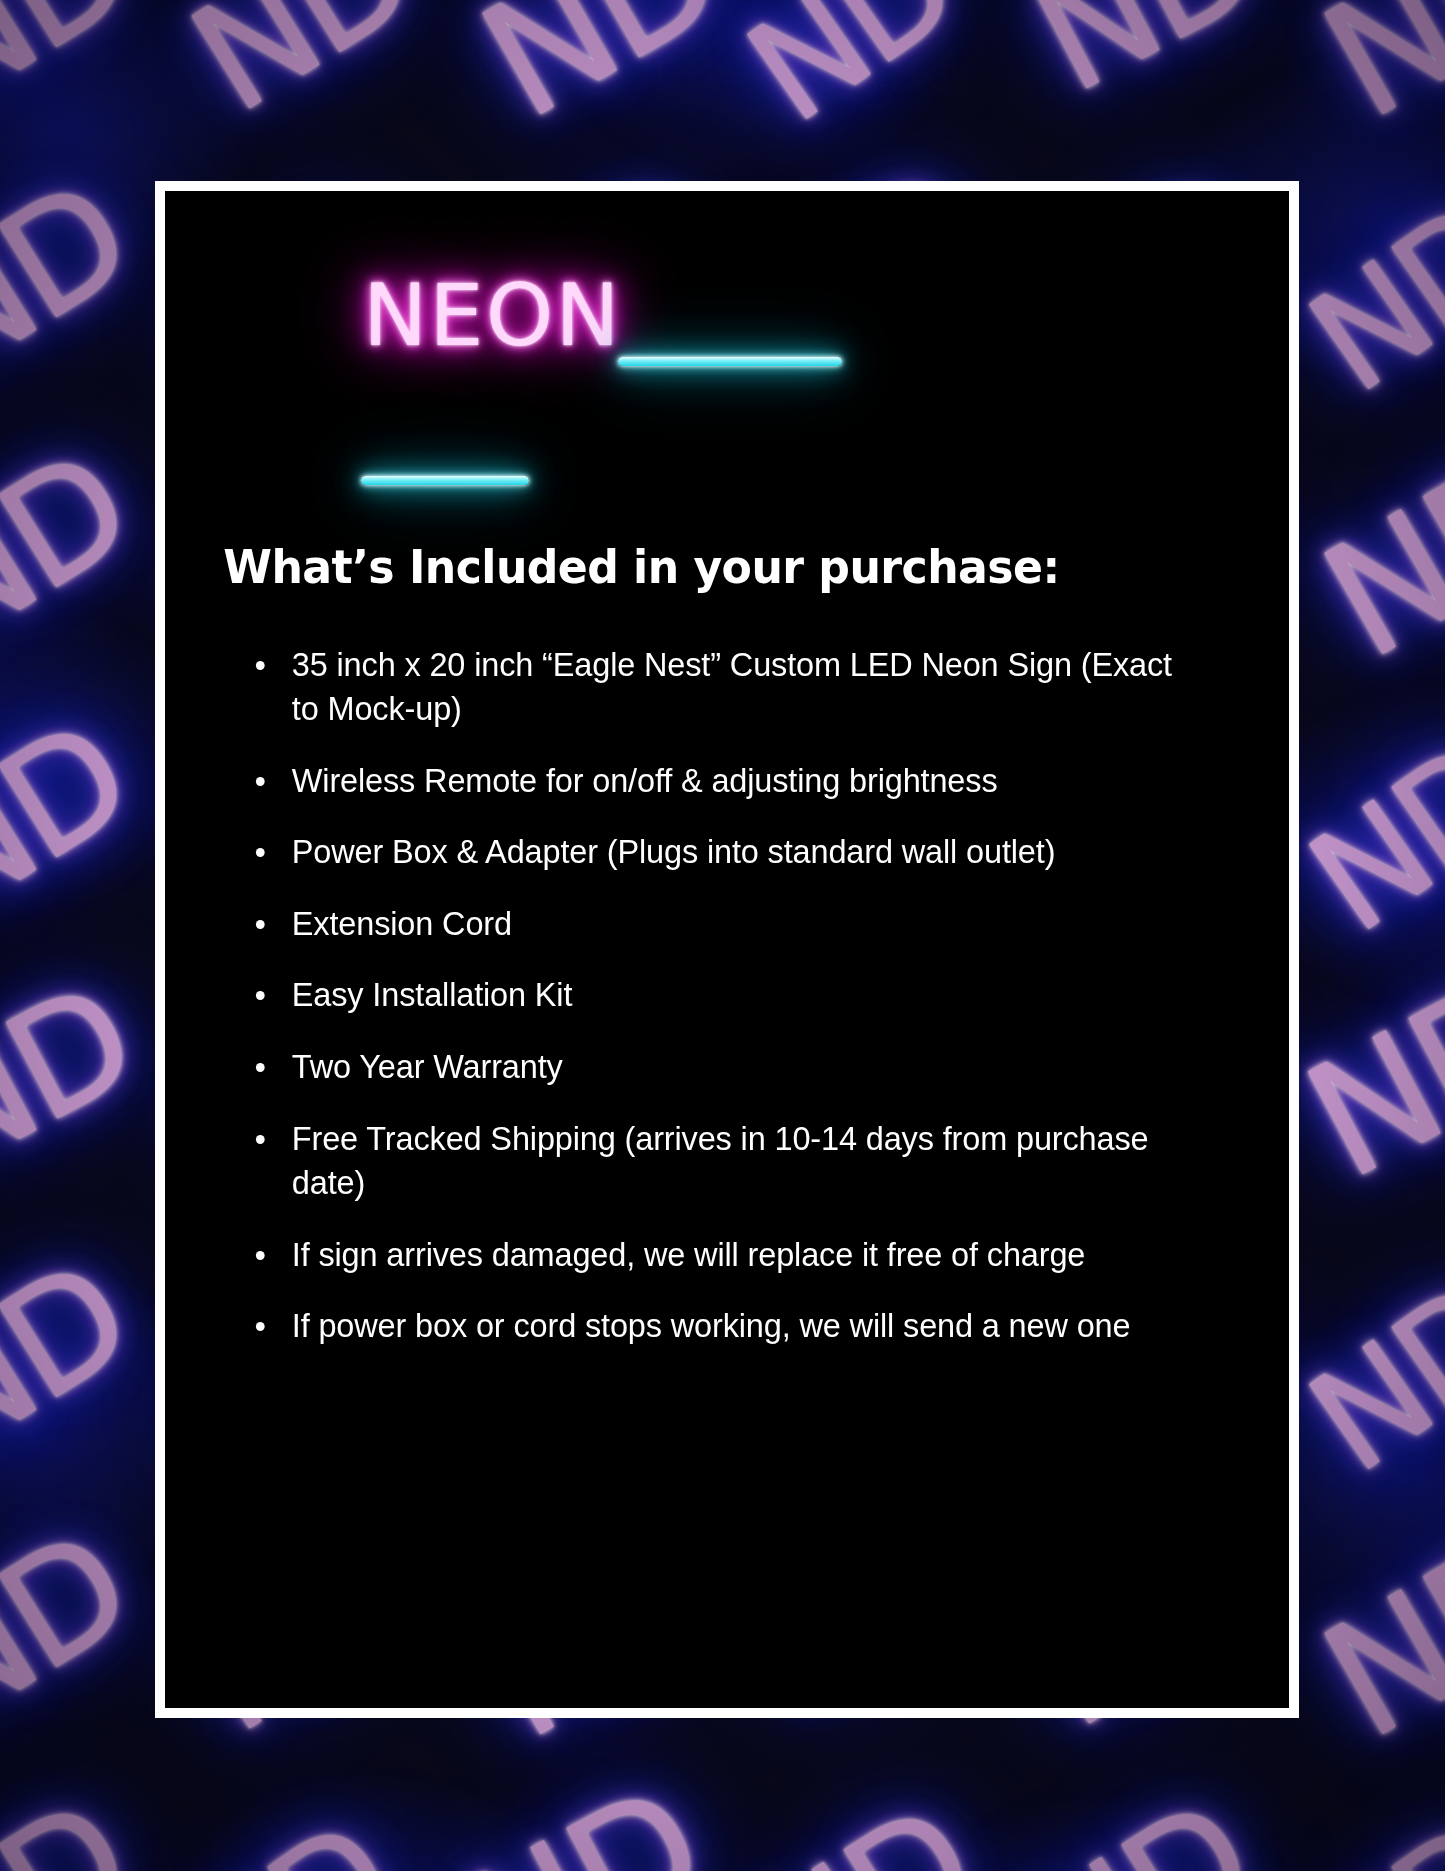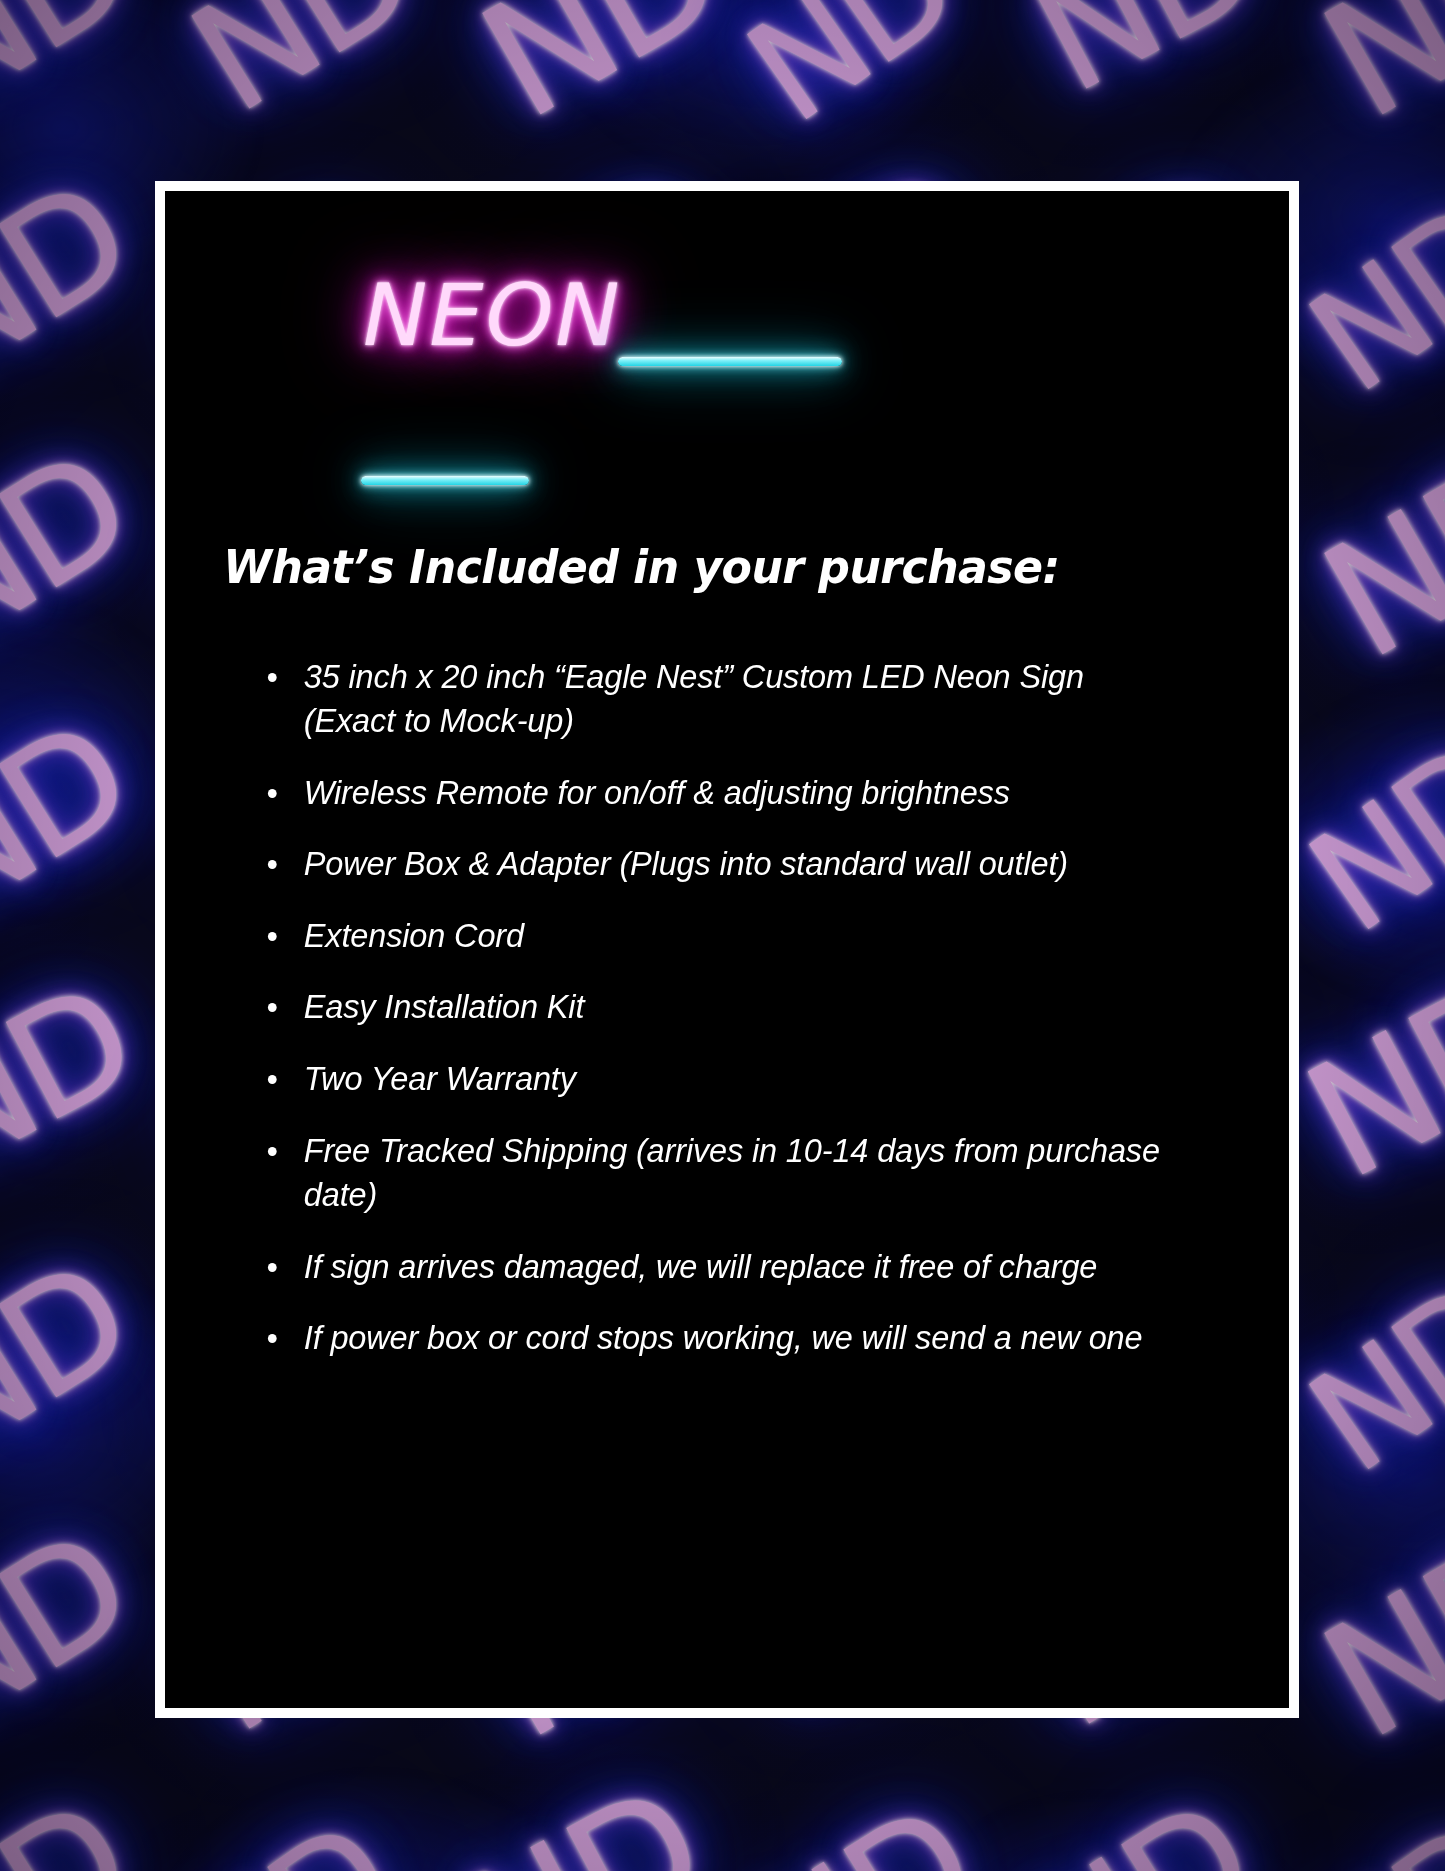--- a/index.html
+++ b/index.html
@@ -93,21 +93,20 @@
     padding: 10px;
     z-index: 5;
   }
   #card {
     width: 100%;
     height: 100%;
     background: #000000;
     box-sizing: border-box;
     position: relative;
     overflow: hidden;
-    font-style: italic;
   }
 
   
   #logo {
     position: relative;
     height: 230px;
     margin-top: 56px;
   }
   .neon-word {
     position: absolute;
@@ -160,21 +159,21 @@
     letter-spacing: -0.6px;
     color: #ffffff;
     margin-top: 64px;
     transform: scaleX(0.94);
     transform-origin: left center;
   }
 
   
   #benefits-list {
     list-style: none;
-    margin: 12px;
+    margin: 0;
     padding: 50px 86px 0 88px;
   }
   #benefits-list li {
     position: relative;
     padding-left: 40px;
     margin-bottom: 27px;
     color: #ffffff;
     font-family: "Liberation Sans", sans-serif;
     font-size: 33.5px;
     line-height: 1.33;

